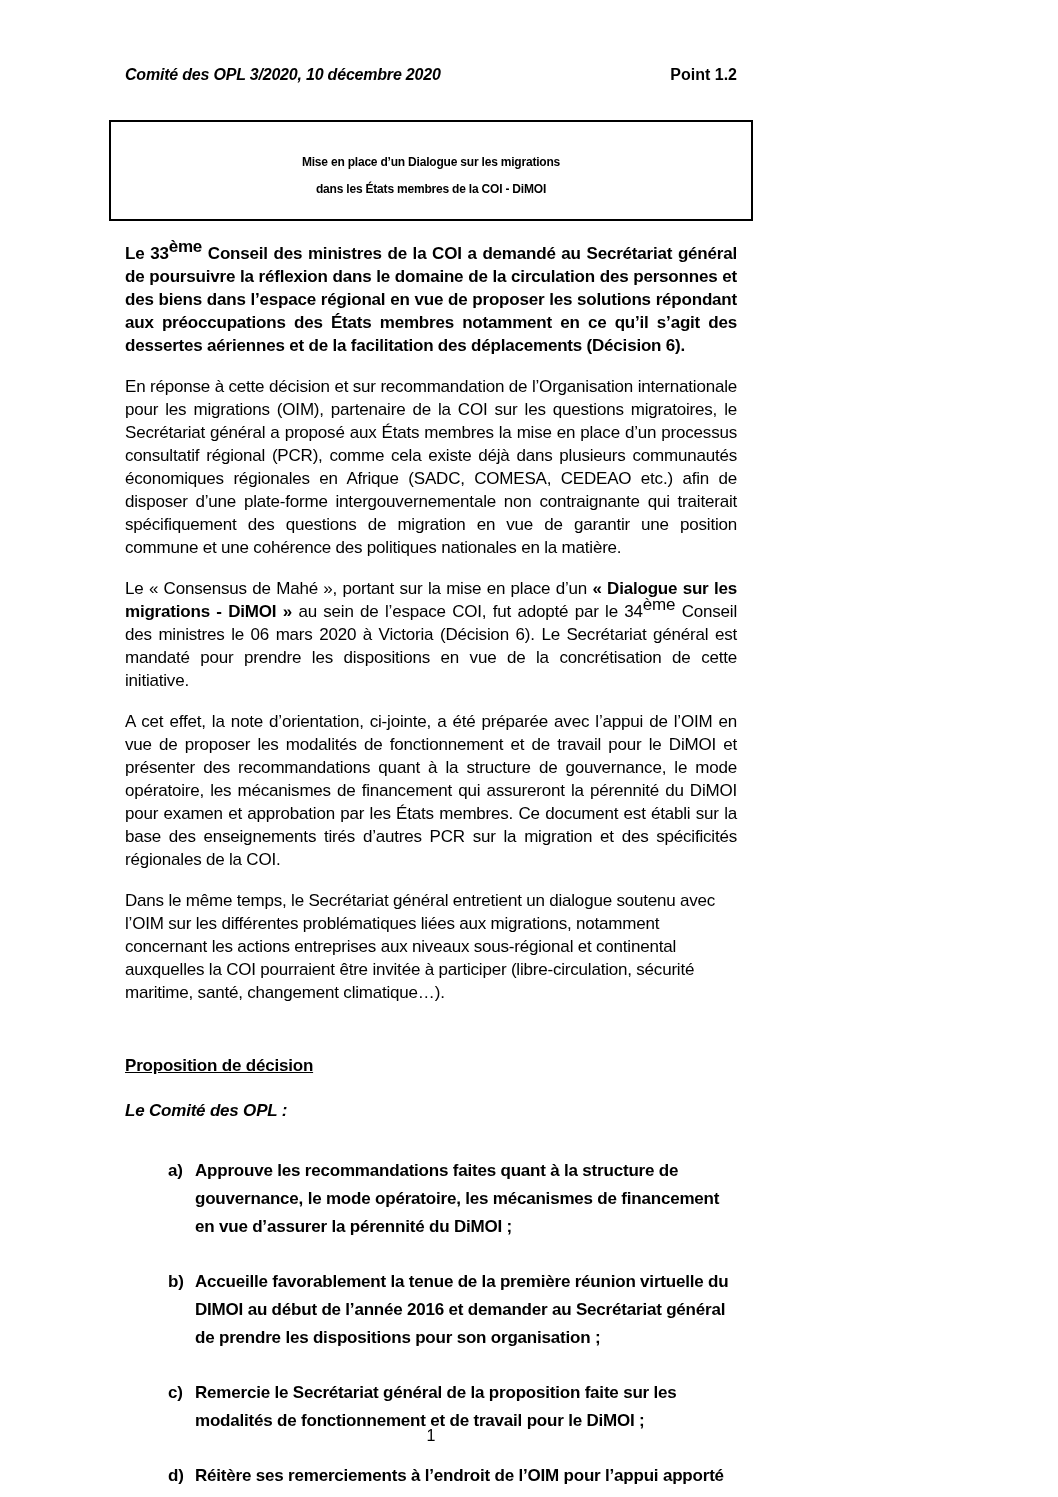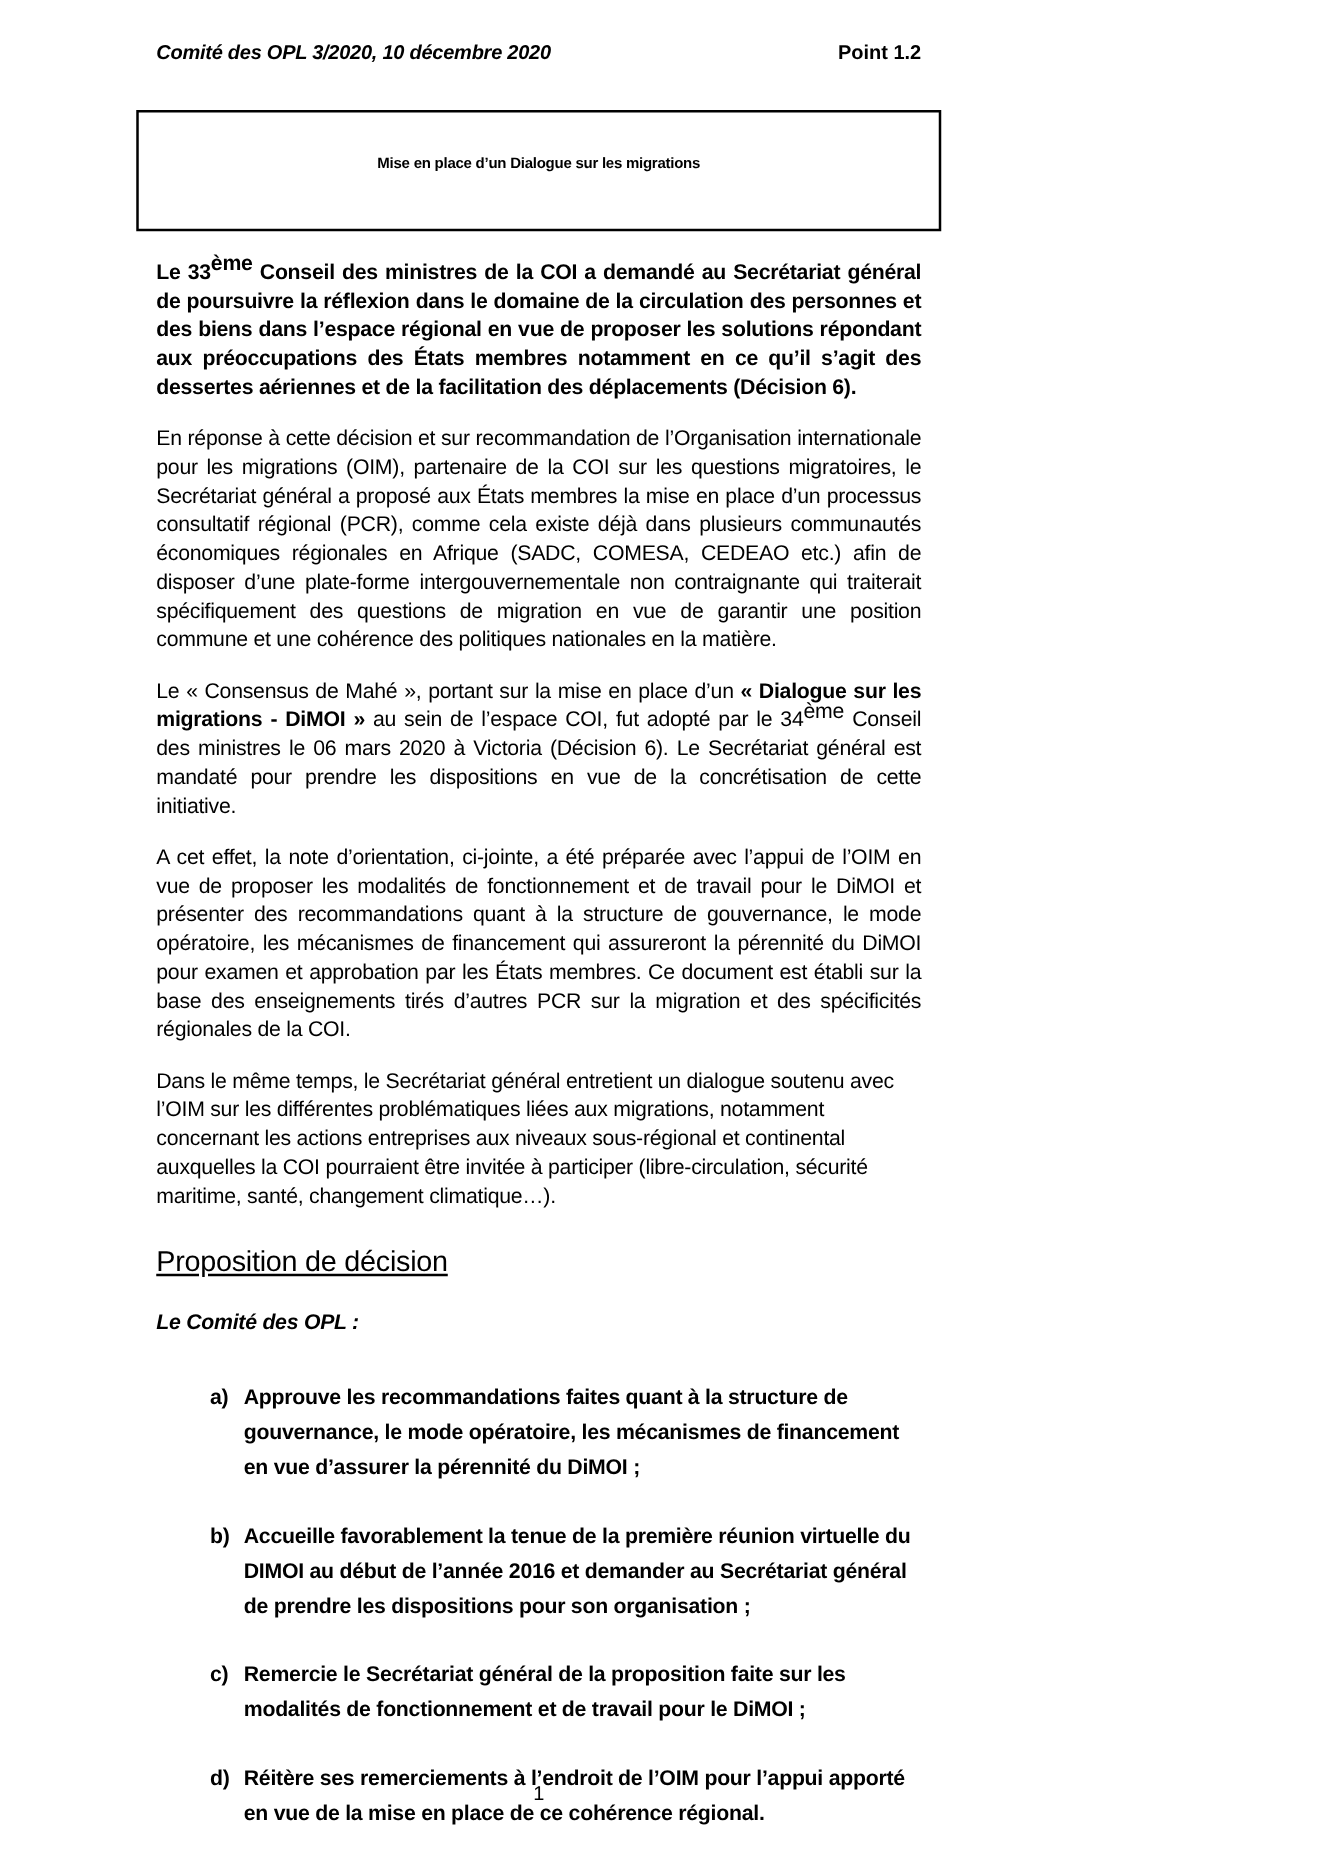--- a/index.html
+++ b/index.html
@@ -9,21 +9,21 @@
     height: 1497px;
     font-family: "Liberation Sans", "DejaVu Sans", sans-serif;
     color: #000000;
     position: relative;
     overflow: hidden;
   }
   .page {
     position: relative;
     width: 862px;
     height: 1497px;
-    padding: 34px 125px 0 125px;
+    padding: 66px 125px 0 125px;
     background: #ffffff;
   }
   .header {
     display: flex;
     justify-content: space-between;
     align-items: baseline;
   }
   .header-left {
     font-style: italic;
     font-weight: bold;
@@ -55,23 +55,23 @@
   }
   .para.first { margin-top: 21px; }
   .justify { text-align: justify; }
   .bold { font-weight: bold; }
   sup {
     font-size: 17px;
     vertical-align: super;
     line-height: 0;
   }
   .decision-heading {
-    margin-top: 28px;
-    font-size: 23px;
-    font-weight: normal;
+    margin-top: 52px;
+    font-size: 17px;
+    font-weight: bold;
     text-decoration: underline;
     letter-spacing: -0.2px;
   }
   .decision-intro {
     margin-top: 25px;
     font-size: 17px;
     font-weight: bold;
     letter-spacing: -0.2px;
     font-style: italic;
   }
@@ -108,20 +108,21 @@
 
 <div class="page">
 
   <div class="header">
     <span class="header-left">Comité des OPL 3/2020, 10 décembre 2020</span>
     <span class="header-right">Point 1.2</span>
   </div>
 
   <div class="title-box">
     <div class="title-line">Mise en place d’un Dialogue sur les migrations</div>
+    <div class="title-line">dans les États membres de la COI - DiMOI</div>
   </div>
 
   <p class="para first bold justify"><span>Le 33</span><sup>ème</sup><span> Conseil des ministres de la COI a demandé au Secrétariat général de poursuivre la réflexion dans le domaine de la circulation des personnes et des biens dans l’espace régional en vue de proposer les solutions répondant aux préoccupations des États membres notamment en ce qu’il s’agit des dessertes aériennes et de la facilitation des déplacements (Décision 6).</span></p>
 
   <p class="para justify">En réponse à cette décision et sur recommandation de l’Organisation internationale pour les migrations (OIM), partenaire de la COI sur les questions migratoires, le Secrétariat général a proposé aux États membres la mise en place d’un processus consultatif régional (PCR), comme cela existe déjà dans plusieurs communautés économiques régionales en Afrique (SADC, COMESA, CEDEAO etc.) afin de disposer d’une plate-forme intergouvernementale non contraignante qui traiterait spécifiquement des questions de migration en vue de garantir une position commune et une cohérence des politiques nationales en la matière.</p>
 
   <p class="para justify"><span>Le « Consensus de Mahé », portant sur la mise en place d’un </span><span class="bold">« Dialogue sur les migrations - DiMOI »</span><span> au sein de l’espace COI, fut adopté par le 34</span><sup>ème</sup><span> Conseil des ministres le 06 mars 2020 à Victoria (Décision 6). Le Secrétariat général est mandaté pour prendre les dispositions en vue de la concrétisation de cette initiative.</span></p>
 
   <p class="para justify">A cet effet, la note d’orientation, ci-jointe, a été préparée avec l’appui de l’OIM en vue de proposer les modalités de fonctionnement et de travail pour le DiMOI et présenter des recommandations quant à la structure de gouvernance, le mode opératoire, les mécanismes de financement qui assureront la pérennité du DiMOI pour examen et approbation par les États membres. Ce document est établi sur la base des enseignements tirés d’autres PCR sur la migration et des spécificités régionales de la COI.</p>
 

